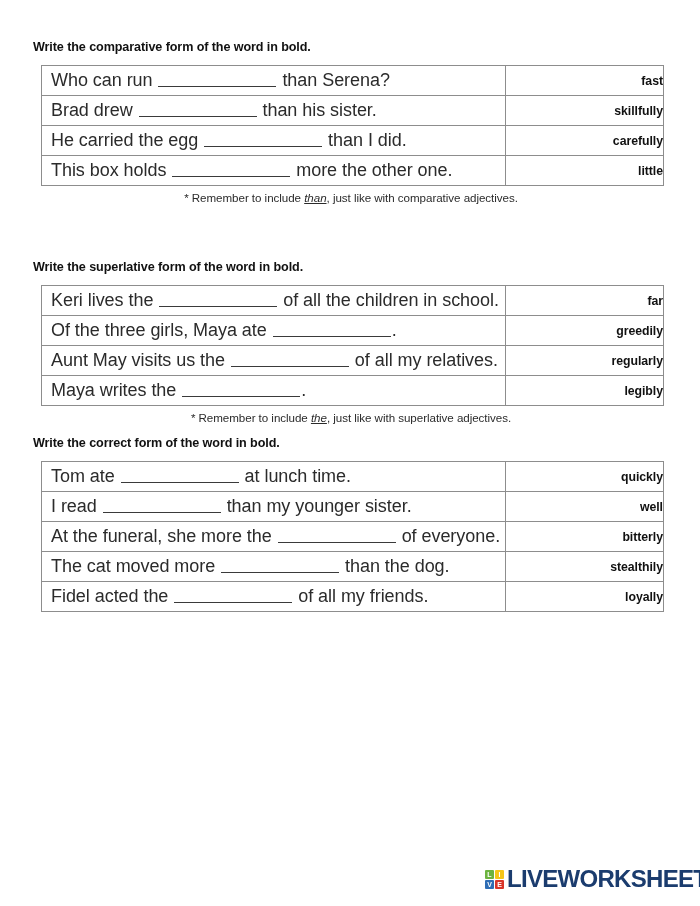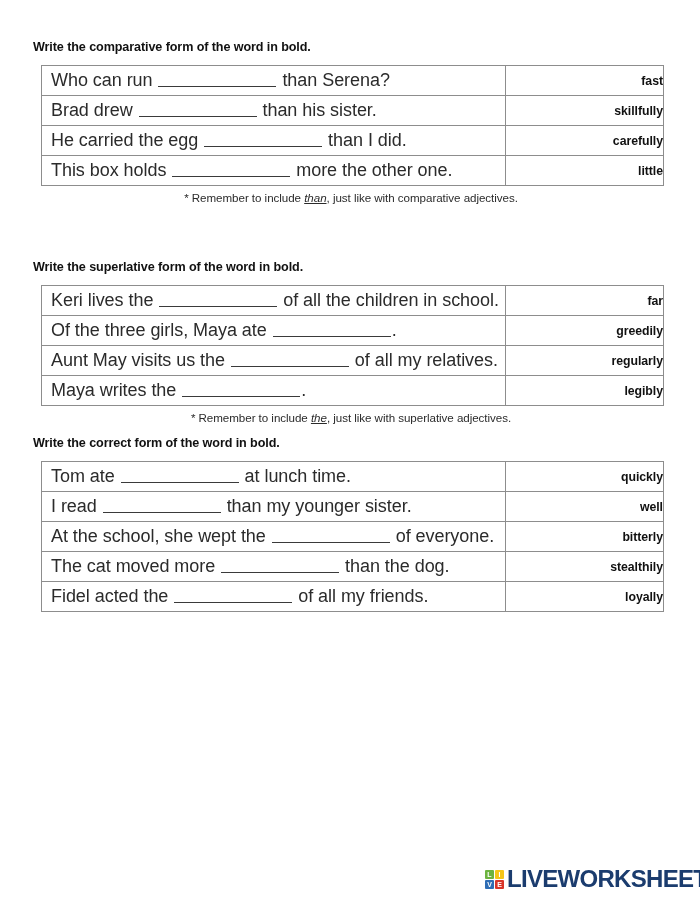--- a/index.html
+++ b/index.html
@@ -203,21 +203,21 @@
       <tbody>
         <tr>
           <td class="prompt-cell"><span>Tom ate </span><span class="blank"></span><span> at lunch time.</span></td>
           <td class="answer-cell">quickly</td>
         </tr>
         <tr>
           <td class="prompt-cell"><span>I read </span><span class="blank"></span><span> than my younger sister.</span></td>
           <td class="answer-cell">well</td>
         </tr>
         <tr>
-          <td class="prompt-cell"><span>At the school, she wept the </span><span class="blank"></span><span> of everyone.</span></td>
+          <td class="prompt-cell"><span>At the funeral, she more the </span><span class="blank"></span><span> of everyone.</span></td>
           <td class="answer-cell">bitterly</td>
         </tr>
         <tr>
           <td class="prompt-cell"><span>The cat moved more </span><span class="blank"></span><span> than the dog.</span></td>
           <td class="answer-cell">stealthily</td>
         </tr>
         <tr>
           <td class="prompt-cell"><span>Fidel acted the </span><span class="blank"></span><span> of all my friends.</span></td>
           <td class="answer-cell">loyally</td>
         </tr>

